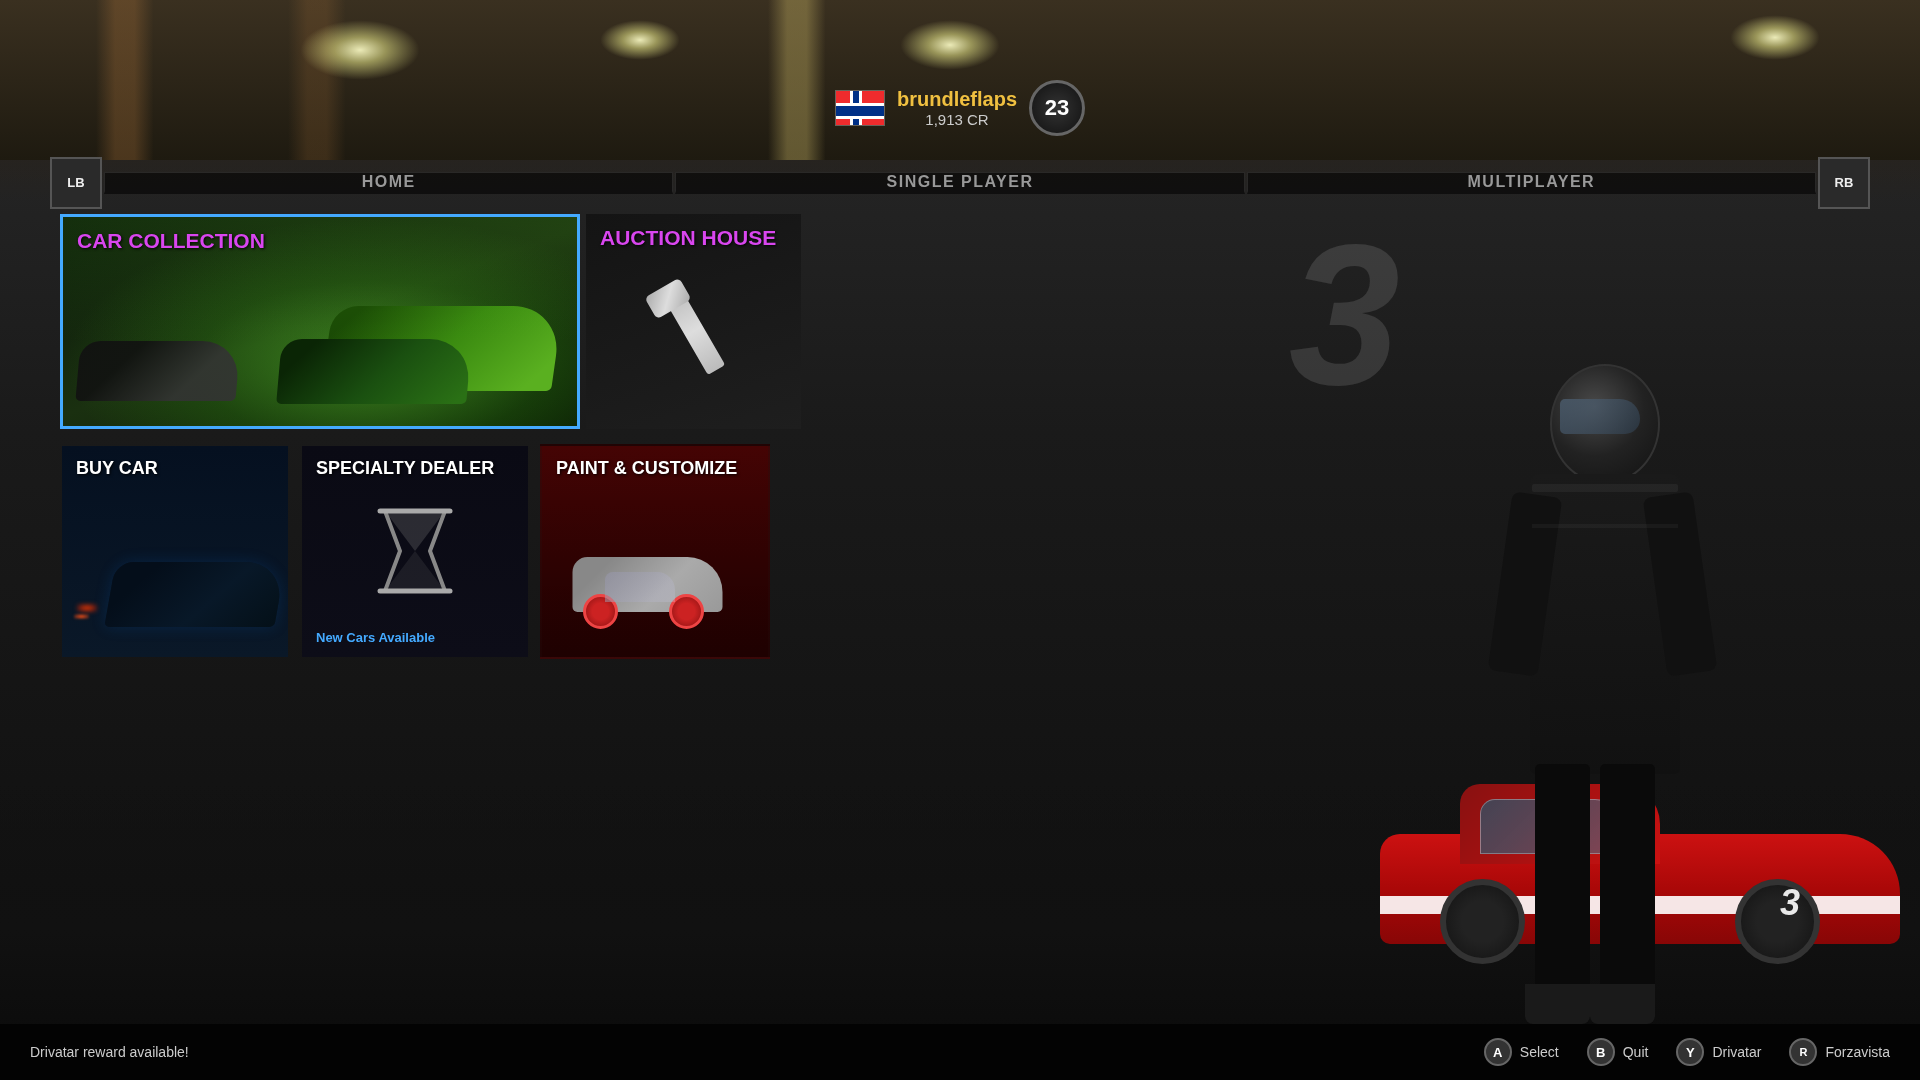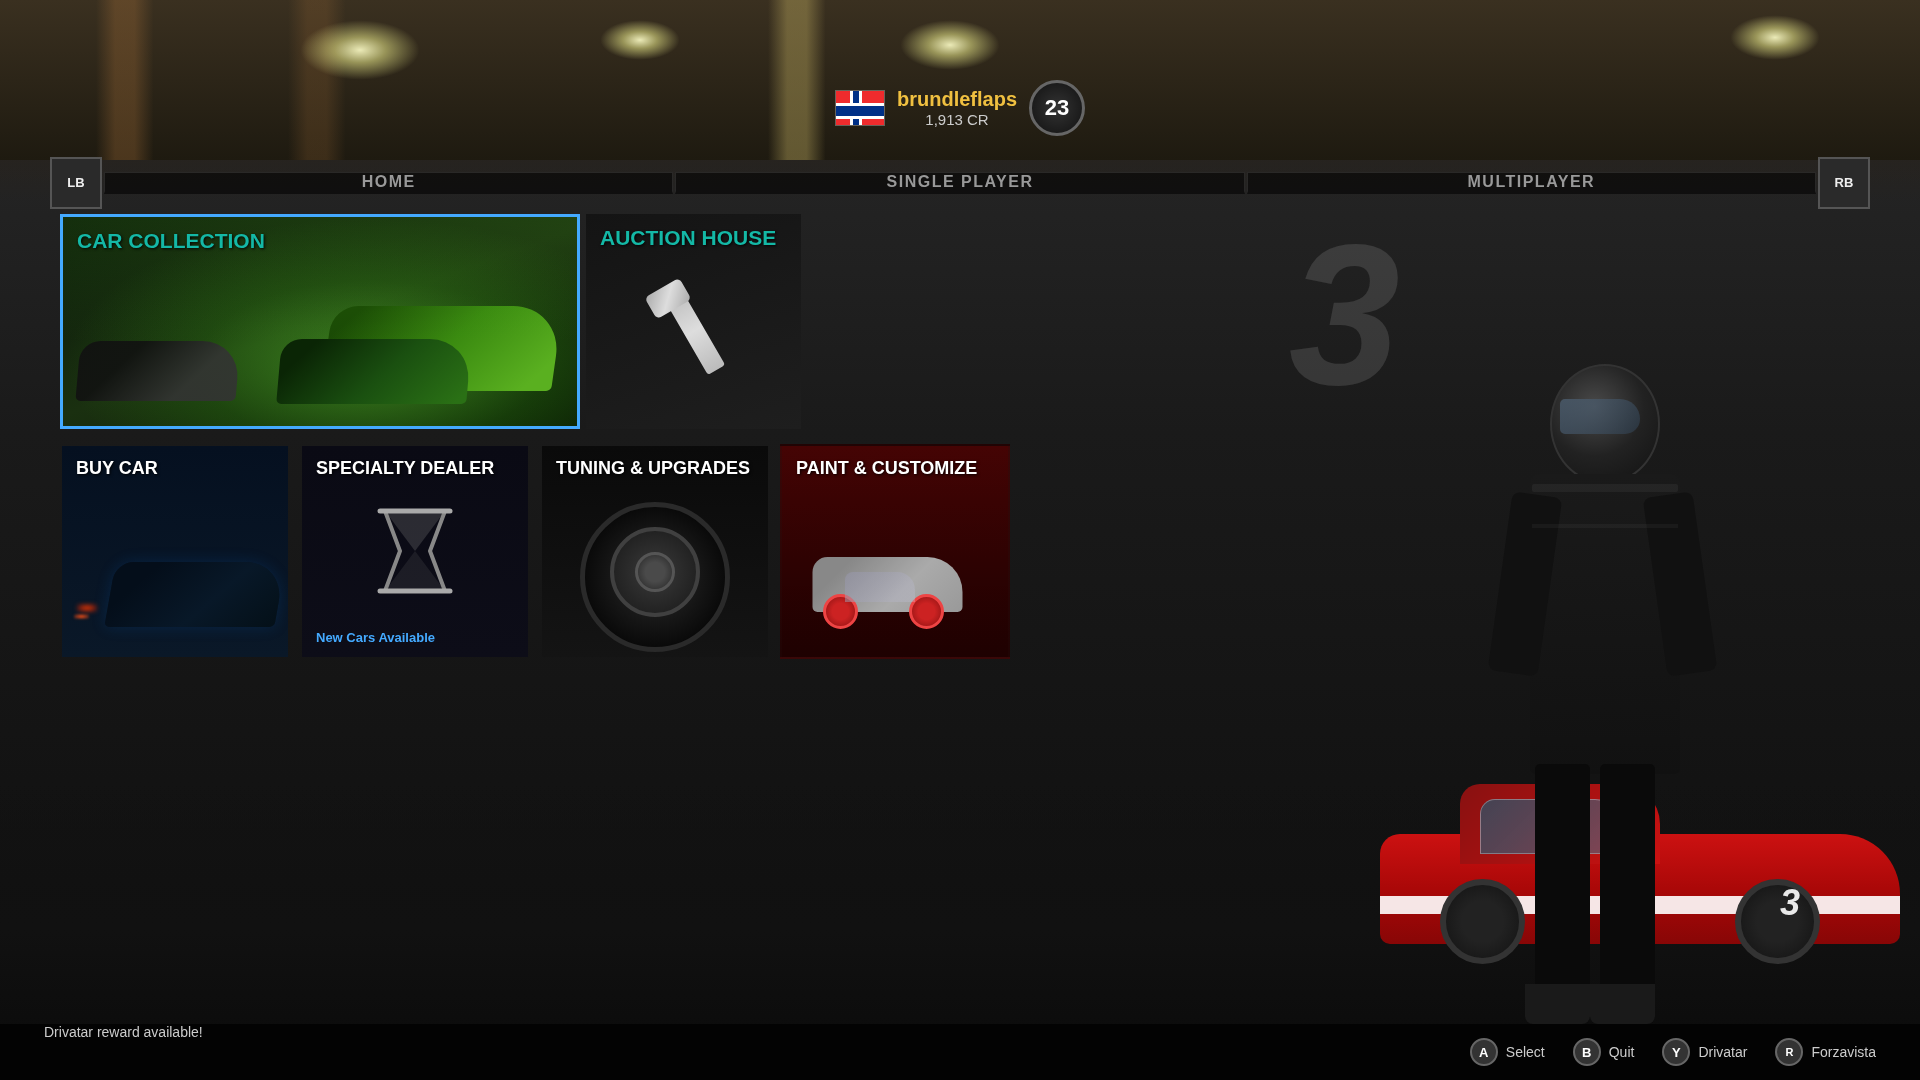--- a/index.html
+++ b/index.html
@@ -196,21 +196,21 @@
     }
 
     .top-item.selected {
       border: 3px solid #4af;
     }
 
     .top-label {
       position: absolute;
       top: 12px;
       left: 14px;
-      color: #14b8a6;
+      color: #d946ef;
       font-size: 21px;
       font-weight: 900;
       text-transform: uppercase;
       z-index: 2;
       text-shadow: 1px 1px 3px rgba(0,0,0,0.9);
     }
 
     
     .car-coll-bg {
       position: absolute;
@@ -287,21 +287,22 @@
 
     
     .status-bar {
       position: absolute;
       bottom: 0;
       left: 0;
       right: 0;
       height: 56px;
       background: rgba(0,0,0,0.7);
       display: flex;
-      padding: 0 44px;
+      align-items: center;
+      padding: 0 30px;
     }
 
     .drivatar-msg {
       color: #cccccc;
       font-size: 14px;
     }
 
     .controls-right {
       margin-left: auto;
       display: flex;
@@ -480,28 +481,20 @@
         <polygon points="10,10 70,10 40,50" fill="rgba(120,120,120,0.3)" stroke="none"></polygon>
         <polygon points="10,90 70,90 40,50" fill="rgba(100,100,100,0.2)" stroke="none"></polygon>
         <line x1="5" y1="10" x2="75" y2="10" stroke="#aaa" stroke-width="5" stroke-linecap="round"></line>
         <line x1="5" y1="90" x2="75" y2="90" stroke="#aaa" stroke-width="5" stroke-linecap="round"></line>
       </svg>
     </div>
     <div class="bottom-label">SPECIALTY DEALER</div>
     <div class="bottom-sublabel">New Cars Available</div>
   </div>
 
-  <div class="bottom-item">
-    <div class="tuning-bg"></div>
-
-    <div style="position:absolute;bottom:5px;left:50%;transform:translateX(-50%);width:150px;height:150px;border-radius:50%;background:radial-gradient(circle,#1e1e1e 30%,#0a0a0a 70%);border:5px solid #2a2a2a;"></div>
-    <div style="position:absolute;bottom:40px;left:50%;transform:translateX(-50%);width:90px;height:90px;border-radius:50%;background:radial-gradient(circle,#303030 30%,#181818 100%);border:4px solid #404040;"></div>
-    <div style="position:absolute;bottom:65px;left:50%;transform:translateX(-50%);width:40px;height:40px;border-radius:50%;background:radial-gradient(circle,#4a4a4a 40%,#252525 100%);border:3px solid #555;"></div>
-    <div class="bottom-label">TUNING &amp; UPGRADES</div>
-  </div>
 
   <div class="bottom-item" style="background:linear-gradient(180deg,#3a0808 0%,#200404 100%);">
     <div style="position:absolute;inset:0;background:linear-gradient(180deg,rgba(80,0,0,0.5) 0%,rgba(30,0,0,0.8) 100%);"></div>
 
     <div style="position:absolute;bottom:45px;left:50%;transform:translateX(-55%);width:150px;height:55px;background:linear-gradient(135deg,#888 20%,#aaa 60%,#999 100%);border-radius:15px 35px 5px 5px;"></div>
     <div style="position:absolute;bottom:28px;left:18%;width:35px;height:35px;border-radius:50%;background:radial-gradient(circle,#cc2222 40%,#881111 100%);border:3px solid #ee4444;"></div>
     <div style="position:absolute;bottom:28px;left:56%;width:35px;height:35px;border-radius:50%;background:radial-gradient(circle,#cc2222 40%,#881111 100%);border:3px solid #ee4444;"></div>
     <div style="position:absolute;bottom:55px;left:28%;width:70px;height:30px;background:linear-gradient(135deg,rgba(150,150,170,0.6) 0%,rgba(200,200,220,0.3) 100%);border-radius:8px 18px 0 0;"></div>
     <div class="bottom-label">PAINT &amp; CUSTOMIZE</div>
   </div>

